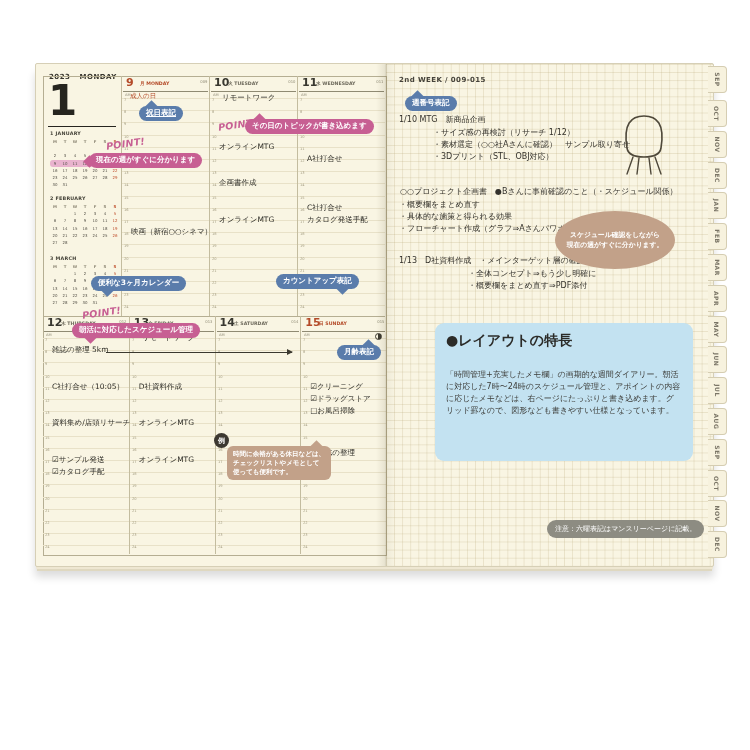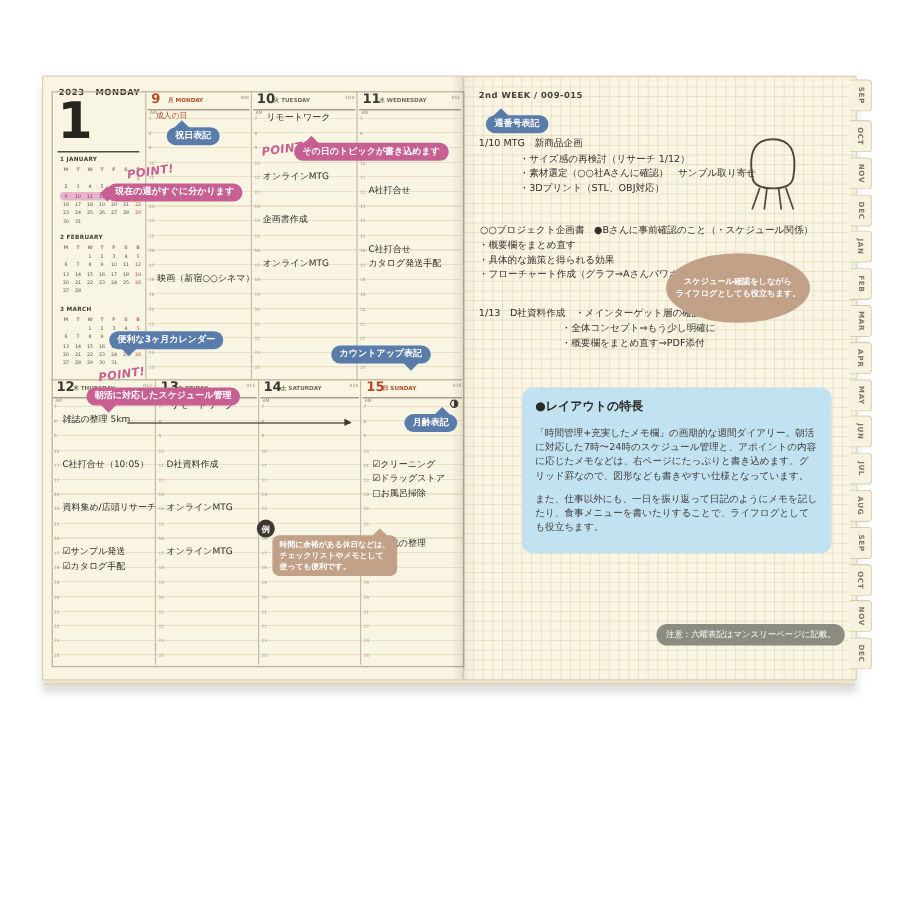--- a/index.html
+++ b/index.html
@@ -53,44 +53,44 @@
   
   .bubble{position:absolute;color:#fff;font-weight:bold;font-size:7.5px;line-height:1.15;
           padding:3px 7px;border-radius:8px;white-space:nowrap;z-index:6;}
   .bubble .tail{position:absolute;width:9px;height:9px;background:inherit;transform:rotate(45deg);z-index:-1;}
   .bubble span{position:relative;z-index:1;display:block;}
   .blue{background:#5a7cab;}
   .pink{background:#c75f93;}
   .brown{background:#c2a189;}
   .point{position:absolute;font-style:italic;font-weight:bold;font-size:9.5px;color:#c75f93;
          transform:rotate(-8deg);letter-spacing:.3px;z-index:6;}
-  .b-holiday{left:103px;top:42px;}
+  .b-holiday{left:103px;top:42px;text-decoration:underline;}
   .point1{left:70px;top:74px;}
   .b-curweek{left:53px;top:89px;}
   .b-3month{left:55px;top:212px;}
   .point2{left:182px;top:55px;}
   .b-topic{left:209px;top:55px;}
-  .b-countup{left:240px;top:224px;}
+  .b-countup{left:240px;top:210px;}
   .point3{left:46px;top:243px;}
   .b-morning{left:36px;top:259px;}
   .b-moon{left:281px;top:281px;margin-left:20px;}
   .ex-circle{position:absolute;left:178px;top:369px;width:15px;height:15px;border-radius:50%;background:#3c3831;
       color:#fff;font-size:7px;font-weight:bold;display:flex;align-items:center;justify-content:center;z-index:7;}
   .ex-box{left:191px;top:382px;font-size:6.5px;line-height:1.35;border-radius:6px;padding:4px 6px;}
   
   .rp-head{position:absolute;left:13px;top:12px;font-size:7px;font-weight:bold;color:#45423a;letter-spacing:.4px;}
   .b-weeknum{left:19px;top:32px;}
   .memo-line{position:absolute;font-size:8px;color:#33312b;white-space:nowrap;line-height:1;}
   .ellipse{position:absolute;left:169px;top:147px;width:120px;height:58px;background:#c2a189;border-radius:50%;
       color:#fff;font-weight:bold;font-size:6.8px;line-height:1.5;display:flex;flex-direction:column;
       align-items:center;justify-content:center;text-align:center;z-index:5;}
   .chair{position:absolute;left:231px;top:46px;}
   .infobox{position:absolute;left:49px;top:259px;width:258px;min-height:138px;background:#c3e2f1;border-radius:9px;
       padding:9px 11px;box-sizing:border-box;z-index:5;}
-  .infobox .ib-title{font-size:10px;font-weight:bold;color:#2b2b28;margin-bottom:9px;}
+  .infobox .ib-title{font-size:14px;font-weight:bold;color:#2b2b28;margin-bottom:19px;}
   .infobox p{margin:0;font-size:8px;color:#3c3c38;line-height:1.5;}
   .infobox p + p{margin-top:7px;}
   .notice{position:absolute;left:161px;top:456px;background:#8d8c82;color:#fff;font-size:7px;
       padding:4px 8px;border-radius:9px;white-space:nowrap;z-index:5;}
   
   #tabs{position:absolute;left:708px;top:63px;width:26px;height:502px;}
   .tab{position:absolute;left:0;width:19px;height:27px;background:#f7f2de;border:1px solid #d5cdb2;border-left:none;
       border-radius:0 4px 4px 0;display:flex;align-items:center;justify-content:center;box-sizing:border-box;}
   .tab span{transform:rotate(90deg);font-size:6px;font-weight:bold;color:#7b7667;letter-spacing:.5px;}
 </style>
@@ -570,27 +570,26 @@
           <div class="memo-line" style="left: 82px; top: 218px;">・概要欄をまとめ直す⇒PDF添付</div>
         </div>
 
       <svg class="chair" width="54" height="68" viewBox="0 0 54 68">
         <path d="M10 38 C6 14 14 6 27 6 C40 6 48 14 44 38 C43 44 38 47 27 47 C16 47 11 44 10 38 Z" fill="none" stroke="#4e483a" stroke-width="1.6"></path>
         <path d="M16 47 L10 64 M38 47 L44 64 M22 48 L20 64 M32 48 L34 64" fill="none" stroke="#4e483a" stroke-width="1.4" stroke-linecap="round"></path>
       </svg>
 
       <div class="ellipse">
         <span>スケジュール確認をしながら</span>
-        <span>ライフログとしても役立ちます。</span>
+        <span>現在の週がすぐに分かります。</span>
       </div>
 
       <div class="infobox">
         <div class="ib-title">●レイアウトの特長</div>
         <p>「時間管理+充実したメモ欄」の画期的な週間ダイアリー。朝活に対応した7時〜24時のスケジュール管理と、アポイントの内容に応じたメモなどは、右ページにたっぷりと書き込めます。グリッド罫なので、図形なども書きやすい仕様となっています。</p>
-        <p>また、仕事以外にも、一日を振り返って日記のようにメモを記したり、食事メニューを書いたりすることで、ライフログとしても役立ちます。</p>
       </div>
 
       <div class="notice">注意：六曜表記はマンスリーページに記載。</div>
     </div>
 
     <div class="gutter"></div>
   </div>
 
   <div id="tabs">
       <div class="tab" style="top: 3px;">

